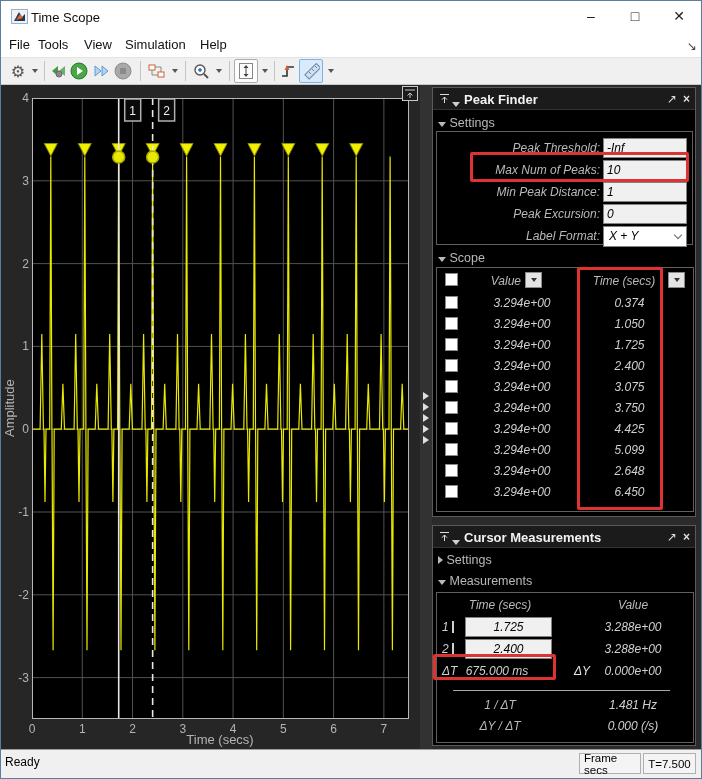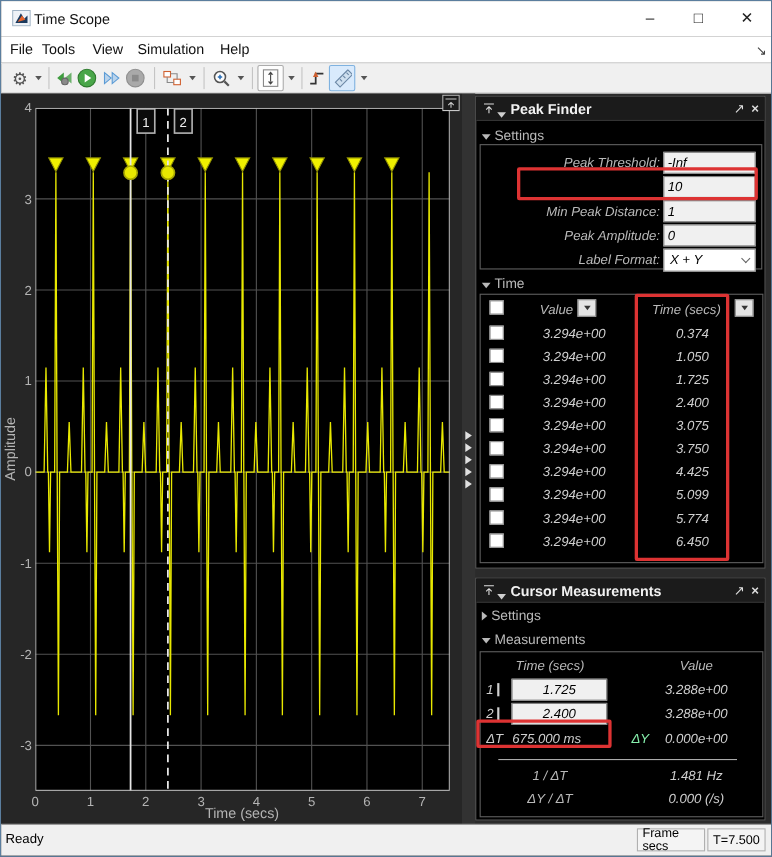--- a/index.html
+++ b/index.html
@@ -255,30 +255,31 @@
       <span class="hicon" style="left:19px;top:8px"><span class="tri-down"></span></span>
       <span class="panel-title">Peak Finder</span>
       <span class="hicon g" style="right:18px">↗</span>
       <span class="hicon" style="right:5px;font-weight:bold">×</span>
     </div>
     <span class="section-label" style="left:5px;top:28px">
       <span class="tri-down" style="border-top-color:#b9b9b9"></span>&nbsp;<span>Settings</span></span>
     <div class="groupbox" style="left:3px;top:43px;width:257px;height:114px" id="pf-settings-box">
         <div class="slabel" style="left: 2px; top: 9px; width: 161px;">Peak Threshold:</div>
         <div class="sinput" style="left: 166px; top: 6px; width: 84px;">-Inf</div>
+        <div class="slabel" style="left: 2px; top: 31px; width: 161px;">Max Num of Peaks:</div>
         <div class="sinput" style="left: 166px; top: 28px; width: 84px;">10</div>
         <div class="slabel" style="left: 2px; top: 53px; width: 161px;">Min Peak Distance:</div>
         <div class="sinput" style="left: 166px; top: 50px; width: 84px;">1</div>
-        <div class="slabel" style="left: 2px; top: 75px; width: 161px;">Peak Amplitude:</div>
+        <div class="slabel" style="left: 2px; top: 75px; width: 161px;">Peak Excursion:</div>
         <div class="sinput" style="left: 166px; top: 72px; width: 84px;">0</div>
         <div class="slabel" style="left: 2px; top: 97px; width: 161px;">Label Format:</div>
         <div class="sselect" style="left: 166px; top: 94px; width: 84px;">X + Y<span class="chev"></span></div>
       </div>
     <span class="section-label" style="left:5px;top:163px">
-      <span class="tri-down" style="border-top-color:#b9b9b9"></span>&nbsp;<span>Time</span></span>
+      <span class="tri-down" style="border-top-color:#b9b9b9"></span>&nbsp;<span>Scope</span></span>
     <div class="groupbox" style="left:3px;top:179px;width:258px;height:245px" id="peaks-table">
       <div class="cb" style="left:8px;top:5px"></div>
       <span class="thead" style="left:26px;top:6px;width:58px;text-align:right">Value</span>
       <div class="hdr-dd" style="left:88px;top:4px">
           <span class="caret"></span>
         </div>
       <span class="thead" style="left:152px;top:6px;width:70px;text-align:center">Time (secs)</span>
       <div class="hdr-dd" style="left:231px;top:4px">
           <span class="caret"></span>
         </div>
@@ -319,21 +320,21 @@
             <span class="tcell" style="left:155px;top:154px;width:75px">4.425</span>
           </div>
           <div>
             <div class="cb" style="left:8px;top:175px"></div>
             <span class="tcell" style="left:30px;top:175px;width:110px">3.294e+00</span>
             <span class="tcell" style="left:155px;top:175px;width:75px">5.099</span>
           </div>
           <div>
             <div class="cb" style="left:8px;top:196px"></div>
             <span class="tcell" style="left:30px;top:196px;width:110px">3.294e+00</span>
-            <span class="tcell" style="left:155px;top:196px;width:75px">5.774</span>
+            <span class="tcell" style="left:155px;top:196px;width:75px">2.648</span>
           </div>
           <div>
             <div class="cb" style="left:8px;top:217px"></div>
             <span class="tcell" style="left:30px;top:217px;width:110px">3.294e+00</span>
             <span class="tcell" style="left:155px;top:217px;width:75px">6.450</span>
           </div>
         </div>
     </div>
   </div>
 
@@ -358,21 +359,21 @@
       <span class="thead" style="left:5px;top:27px;color:#cfcfcf"><span>1</span><span class="cline solid"></span></span>
       <div class="sinput" style="left:28px;top:24px;width:87px;text-align:center">1.725</div>
       <span class="mval" style="left:136px;top:27px;width:120px">3.288e+00</span>
 
       <span class="thead" style="left:5px;top:49px;color:#cfcfcf"><span>2</span><span class="cline dashed"></span></span>
       <div class="sinput" style="left:28px;top:46px;width:87px;text-align:center">2.400</div>
       <span class="mval" style="left:136px;top:49px;width:120px">3.288e+00</span>
 
       <span class="thead" style="left:5px;top:71px;color:#cfcfcf">ΔT</span>
       <span class="mval" style="left:12px;top:71px;width:96px">675.000 ms</span>
-      <span class="thead" style="left:137px;top:71px;color:#86efac">ΔY</span>
+      <span class="thead" style="left:137px;top:71px;color:#e5e5e5">ΔY</span>
       <span class="mval" style="left:146px;top:71px;width:100px">0.000e+00</span>
 
       <div class="sepline" style="left:16px;top:97px;width:217px"></div>
 
       <span class="mval" style="left:3px;top:105px;width:120px;color:#b9b9b9">1 / ΔT</span>
       <span class="mval" style="left:136px;top:105px;width:120px">1.481 Hz</span>
       <span class="mval" style="left:3px;top:126px;width:120px;color:#b9b9b9">ΔY / ΔT</span>
       <span class="mval" style="left:136px;top:126px;width:120px">0.000 (/s)</span>
     </div>
   </div>

